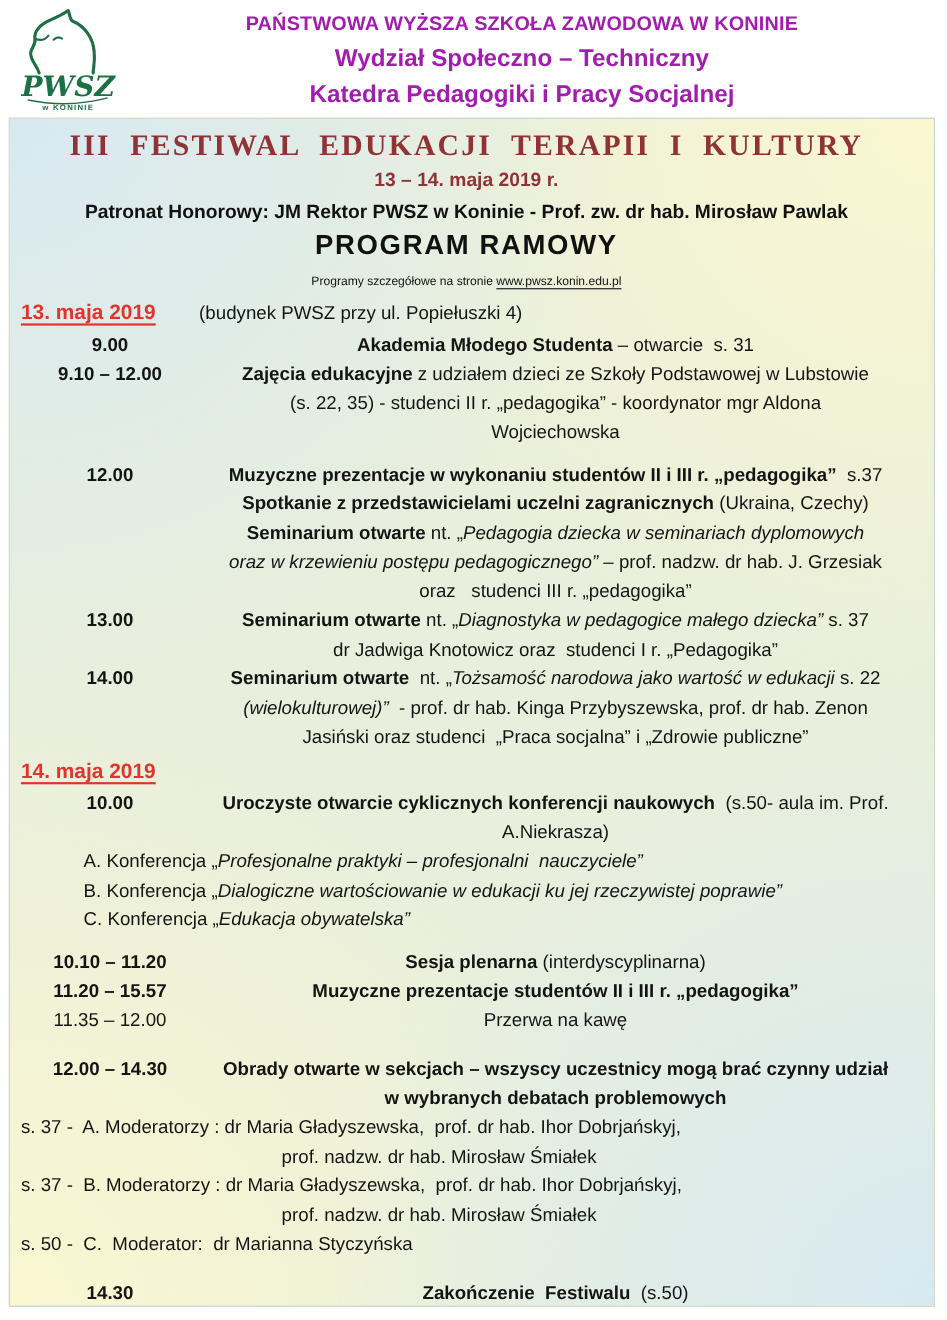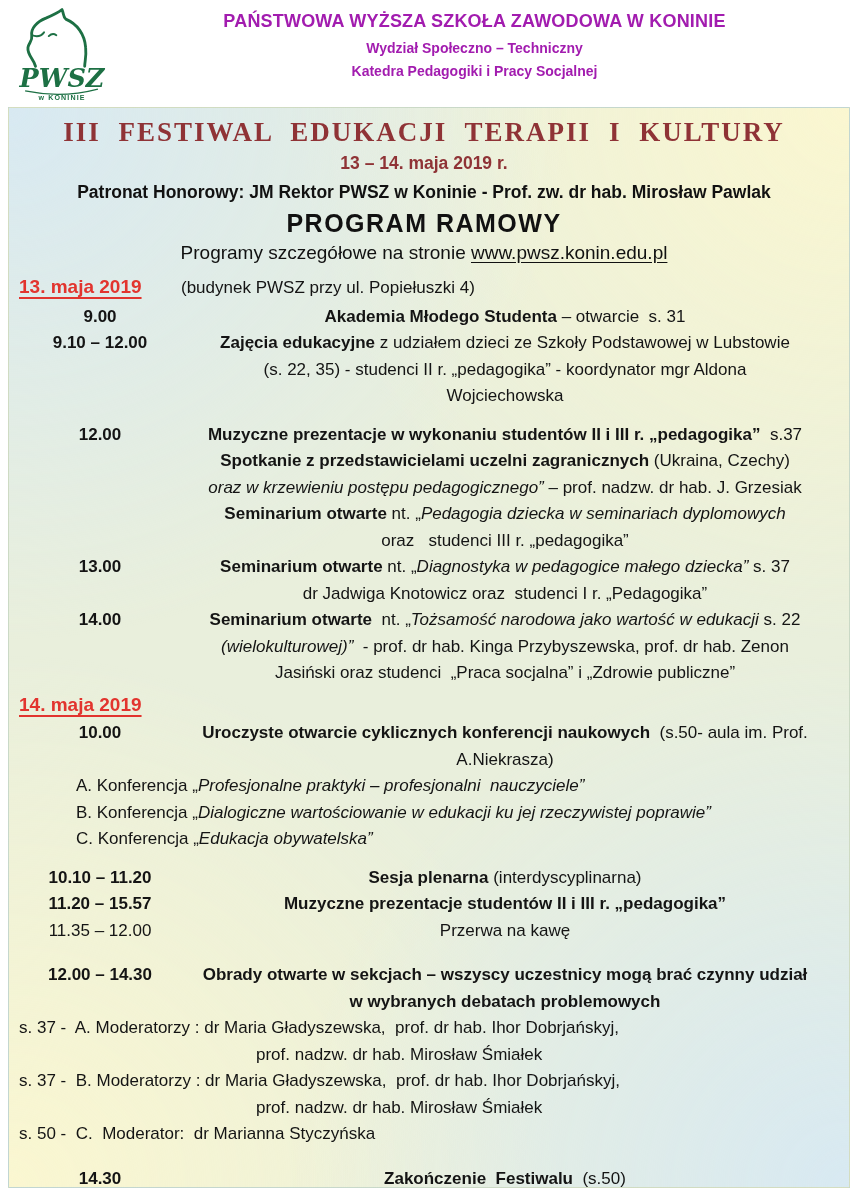--- a/index.html
+++ b/index.html
@@ -4,40 +4,40 @@
 <style>
   html,body{margin:0;padding:0;background:#ffffff;}
   .page{position:relative;width:861px;height:1200px;background:#ffffff;overflow:hidden;
         font-family:"Liberation Sans",sans-serif;color:#161616;}
 
   
   .topbar{display:flex;align-items:flex-start;height:101px;background:#ffffff;padding:6px 0 0 10px;box-sizing:border-box;}
   .logo-wrap{width:118px;flex-shrink:0;}
   .org{flex:1;text-align:center;color:#a21caf;padding-top:5px;padding-right:40px;}
   .org-l1{font-size:18px;font-weight:bold;letter-spacing:0.2px;margin-bottom:8px;}
-  .org-l2,.org-l3{font-size:14px;font-weight:bold;margin-bottom:7px;}
+  .org-l2,.org-l3{font-size:22px;font-weight:bold;margin-bottom:7px;}
 
   
   .sheet{position:absolute;left:8px;right:11px;top:107px;bottom:12px;box-sizing:border-box;
          padding:4px 20px 0 10px;border:1px solid rgba(166,190,170,0.45);
          background-color:#e9efdc;
          background-image:
            radial-gradient(ellipse 115% 85% at 0% 0%,   rgba(215,233,243,0.96), rgba(215,233,243,0) 58%),
            radial-gradient(ellipse 115% 85% at 100% 100%, rgba(215,233,243,0.96), rgba(215,233,243,0) 58%),
            radial-gradient(ellipse 115% 85% at 100% 0%,  rgba(251,247,208,0.96), rgba(251,247,208,0) 58%),
            radial-gradient(ellipse 115% 85% at 0% 100%,  rgba(251,247,208,0.96), rgba(251,247,208,0) 58%);}
 
   
   .titleblock{text-align:center;}
   .fest-title{font-family:"Liberation Serif",serif;font-weight:bold;color:#8f3336;
               font-size:27px;letter-spacing:2px;word-spacing:9px;margin-top:5px;}
   .fest-dates{color:#8f3336;font-weight:bold;font-size:17.5px;margin-top:5px;}
   .patron{font-weight:bold;font-size:17.5px;margin-top:8px;color:#111;}
   .program{font-weight:bold;font-size:25px;letter-spacing:1.5px;margin-top:6px;color:#111;}
-  .website{font-size:19px;margin-top:4px;color:#111;}
+  .website{font-size:11px;margin-top:12px;color:#111;}
   .u{text-decoration:underline;text-underline-offset:3px;}
 
   
   .sched{margin-top:10px;font-size:17px;line-height:26.5px;color:#141414;}
   .day-row{display:flex;align-items:baseline;margin:5px 0 2px 0;}
   .day-label{color:#e2342e;font-weight:bold;font-size:19px;width:162px;flex-shrink:0;
              text-decoration:underline;text-decoration-thickness:2px;text-underline-offset:4px;}
   .day-note{font-size:17px;}
   .row{display:flex;text-align:center;}
   .time{width:162px;flex-shrink:0;}
@@ -99,22 +99,22 @@
             <div class="line"><span class="b ">Zajęcia edukacyjne</span><span> z udziałem dzieci ze Szkoły Podstawowej w Lubstowie</span></div>
             <div class="line"><span>(s. 22, 35) - studenci II r. „pedagogika” - koordynator mgr Aldona</span></div>
             <div class="line"><span>Wojciechowska</span></div>
           </div>
         </div>
         <div class="row">
           <div class="time b">12.00</div>
           <div class="desc">
             <div class="line"><span class="b ">Muzyczne prezentacje w wykonaniu studentów II i III r. „pedagogika”</span><span>  s.37</span></div>
             <div class="line"><span class="b ">Spotkanie z przedstawicielami uczelni zagranicznych</span><span> (Ukraina, Czechy)</span></div>
+            <div class="line"><span class="b ">Seminarium otwarte</span><span> nt. „</span><span class="i">Pedagogia dziecka w seminariach dyplomowych</span></div>
             <div class="line"><span class="i">oraz w krzewieniu postępu pedagogicznego”</span><span> – prof. nadzw. dr hab. J. Grzesiak</span></div>
-            <div class="line"><span class="b ">Seminarium otwarte</span><span> nt. „</span><span class="i">Pedagogia dziecka w seminariach dyplomowych</span></div>
             <div class="line"><span>oraz   studenci III r. „pedagogika”</span></div>
           </div>
         </div>
         <div class="row">
           <div class="time b">13.00</div>
           <div class="desc">
             <div class="line"><span class="b ">Seminarium otwarte</span><span> nt. „</span><span class="i">Diagnostyka w pedagogice małego dziecka”</span><span> s. 37</span></div>
             <div class="line"><span>dr Jadwiga Knotowicz oraz  studenci I r. „Pedagogika”</span></div>
           </div>
         </div>

